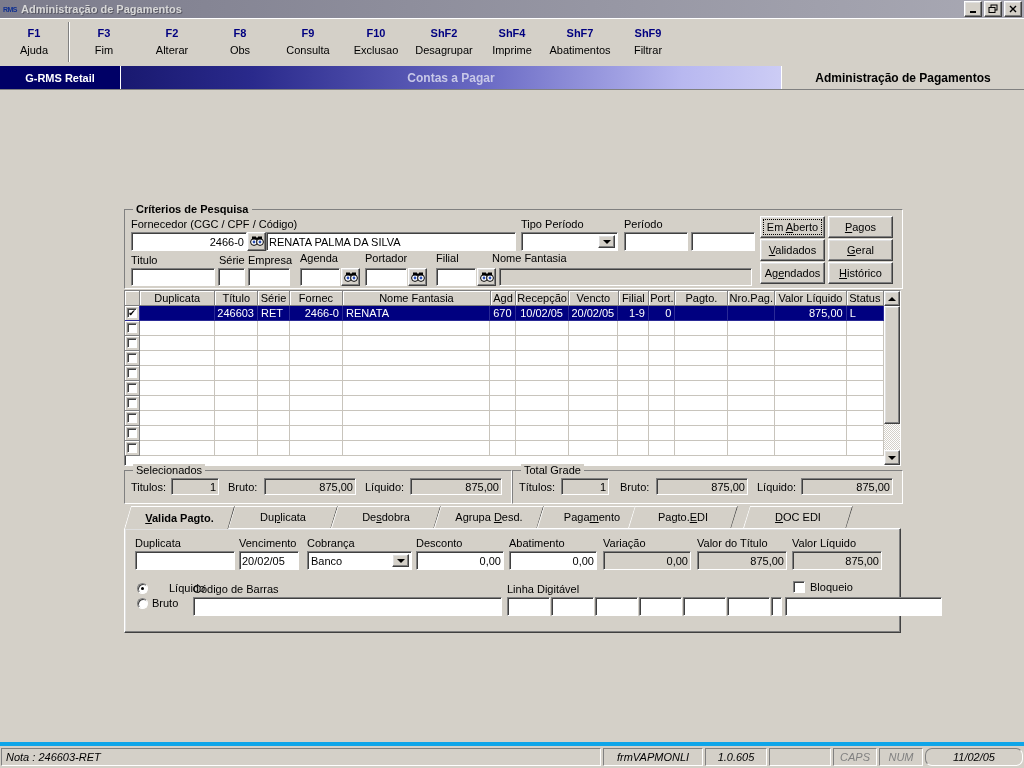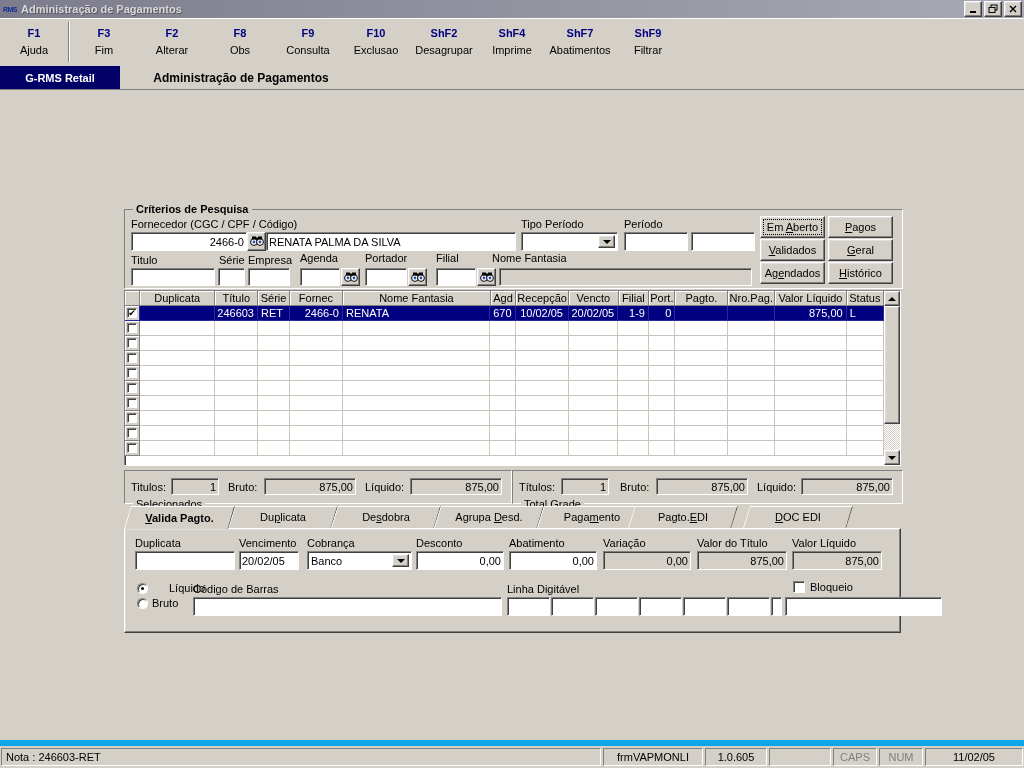--- a/index.html
+++ b/index.html
@@ -85,21 +85,21 @@
   .groupbox::after{
     content:"";position:absolute;left:1px;top:1px;right:1px;bottom:1px;
     border:1px solid #ffffff;border-left-color:#ffffff;border-top-color:#ffffff;
     border-right-color:#808080;border-bottom-color:#808080;
     pointer-events:none;opacity:0;
   }
   .gb-title{
     position:absolute;top:-7px;left:8px;background:#d4d0c8;
     padding:0 3px;font-size:11px;font-weight:bold;color:#000;
   }
-  .gb-title.norm{font-weight:normal;margin-top:34px;}
+  .gb-title.norm{font-weight:normal;}
 
   .fld-label{position:absolute;font-size:11px;color:#000;white-space:nowrap;}
   .inp{
     position:absolute;background:#fff;
     border:1px solid;border-color:#808080 #ffffff #ffffff #808080;
     box-shadow:inset 1px 1px 0 #404040;
     font-family:"Liberation Sans",sans-serif;font-size:11px;
     display:flex;align-items:center;box-sizing:border-box;
     padding:0 2px;overflow:hidden;
   }
@@ -239,21 +239,22 @@
   .chkrow .sq{
     width:12px;height:12px;background:#fff;box-sizing:border-box;margin-right:5px;
     border:1px solid;border-color:#808080 #ffffff #ffffff #808080;
     box-shadow:inset 1px 1px 0 #404040;
   }
 
   
   .statusbar{
     position:absolute;left:0;bottom:0;width:1024px;height:22px;
     background:#d4d0c8;display:flex;align-items:stretch;
-    border-top:6px solid #0ea5e9;
+    border-top:4px solid #0ea5e9;
+    font-style:italic;
   }
   .sb-cell{
     box-sizing:border-box;display:flex;align-items:center;
     font-size:11px;padding:0 4px;
     border:1px solid;border-color:#808080 #ffffff #ffffff #808080;
     margin:2px 1px;
   }
   .sb-cell.ctr{justify-content:center;}
   .sb-cell.dim{color:#808080;}
 </style>
@@ -324,20 +325,21 @@
       <span class="tb-lbl">Abatimentos</span>
     </div>
     <div class="tb-item">
       <span class="tb-key">ShF9</span>
       <span class="tb-lbl">Filtrar</span>
     </div>
   </div>
 
   <div class="banner">
     <div class="banner-left">G-RMS Retail</div>
+    <div class="banner-mid">Contas a Pagar</div>
     <div class="banner-right">Administração de Pagamentos</div>
   </div>
 
   <div class="groupbox" style="left:124px;top:209px;width:777px;height:78px;">
     <div class="gb-title">Críterios de Pesquisa</div>
 
     <div class="fld-label" style="left:6px;top:8px;">Fornecedor (CGC / CPF / Código)</div>
     <div class="inp right" style="left:6px;top:22px;width:116px;height:19px;">2466-0</div>
     <div class="magbtn" style="left:122px;top:22px;width:19px;height:19px;">
       <svg width="14" height="11" viewBox="0 0 14 11">
@@ -796,16 +798,16 @@
     </div>
   </div>
 
   <div class="statusbar">
     <div class="sb-cell" style="flex:1;">Nota : 246603-RET</div>
     <div class="sb-cell ctr" style="width:100px;">frmVAPMONLI</div>
     <div class="sb-cell ctr" style="width:62px;">1.0.605</div>
     <div class="sb-cell ctr" style="width:62px;"></div>
     <div class="sb-cell ctr dim" style="width:44px;">CAPS</div>
     <div class="sb-cell ctr dim" style="width:44px;">NUM</div>
-    <div class="sb-cell ctr" style="width:98px;">11/02/05</div>
+    <div class="sb-cell ctr" style="width:98px;border-radius:7px;">11/02/05</div>
   </div>
 
 </div>
 
 </body></html>

